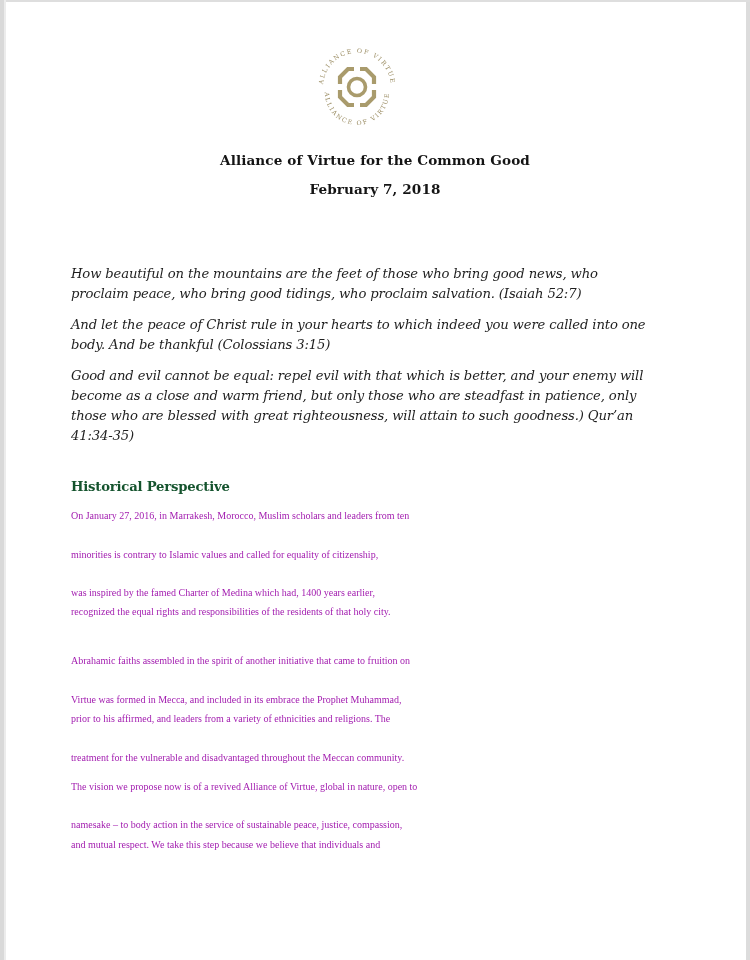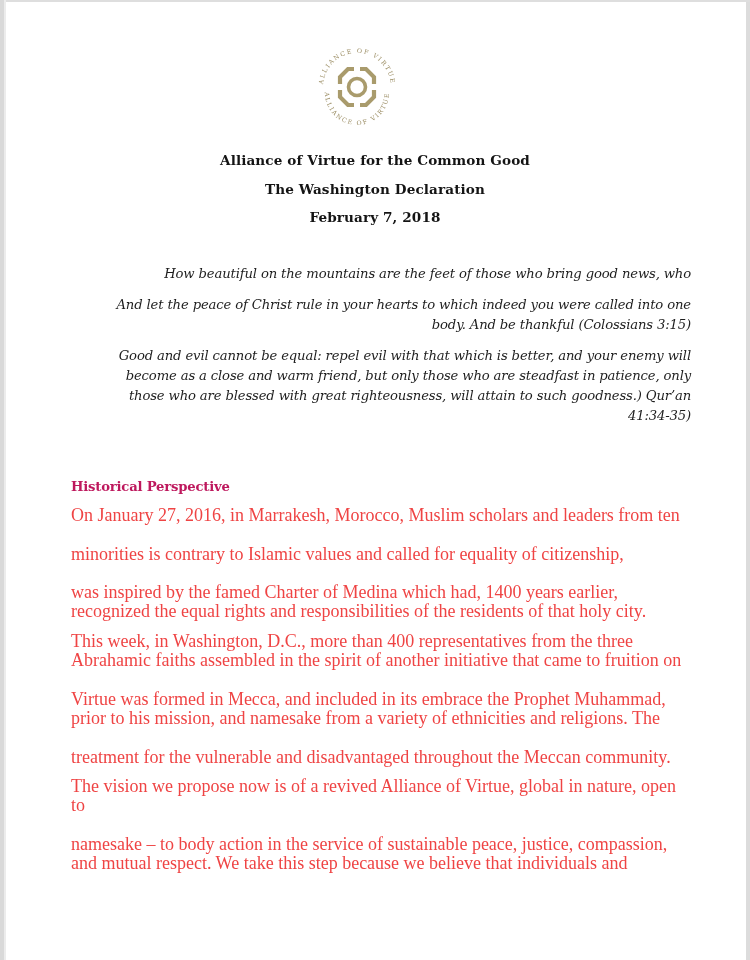--- a/index.html
+++ b/index.html
@@ -17,32 +17,32 @@
 
   .titles { position: absolute; left: 0; top: 146px; width: 750px; text-align: center; }
   .titles div {
     font-family: "DejaVu Serif", serif; font-weight: bold; font-size: 13.6px;
     color: #141414; line-height: 28.5px; letter-spacing: 0.1px;
   }
 
   .quotes { position: absolute; left: 71px; top: 264px; width: 620px; }
   .quote {
     font-family: "DejaVu Serif", serif; font-style: italic; font-size: 13.2px;
-    line-height: 20px; color: #1e1e1e; margin: 0 0 11px 0; letter-spacing: -0.15px; text-align: right;
+    line-height: 20px; color: #1e1e1e; margin: 0 0 11px 0; letter-spacing: -0.15px;
   }
 
   .section-heading {
     position: absolute; left: 71px; top: 479px;
-    font-family: "DejaVu Serif", serif; font-weight: bold; font-size: 13.2px; color: #be185d;
+    font-family: "DejaVu Serif", serif; font-weight: bold; font-size: 13.2px; color: #14532d;
     letter-spacing: -0.2px;
   }
   .body-text { position: absolute; left: 71px; top: 506px; width: 620px; }
   .para {
-    font-family: "Liberation Serif", serif; font-size: 18px; line-height: 19.3px;
-    color: #ef4444; margin: 0 0 10px 0; letter-spacing: 0px;
+    font-family: "Liberation Serif", serif; font-size: 10px; line-height: 19.3px;
+    color: #a21caf; margin: 0 0 10px 0; letter-spacing: 0px;
   }
 </style>
 </head>
 <body>
 
 <div class="edge-left"></div>
 <div class="edge-left2"></div>
 <div class="edge-right"></div>
 <div class="edge-top"></div>
 
@@ -64,27 +64,27 @@
       <path d="M 49 28 L 55 28 L 63 36 L 63 43" fill="none" stroke="#a99b6c" stroke-width="4.2" stroke-linejoin="miter"></path>
       <path d="M 29 49 L 29 56 L 37 64 L 43 64" fill="none" stroke="#a99b6c" stroke-width="4.2" stroke-linejoin="miter"></path>
       <path d="M 63 49 L 63 56 L 55 64 L 49 64" fill="none" stroke="#a99b6c" stroke-width="4.2" stroke-linejoin="miter"></path>
       <circle cx="46" cy="46" r="8.5" fill="none" stroke="#a99b6c" stroke-width="3.6"></circle>
     </g>
   </svg>
 </div>
 
 <div class="titles">
   <div>Alliance of Virtue for the Common Good</div>
-  <div>The Washington Declaration</div>
   <div>February 7, 2018</div>
 </div>
 
 <div class="quotes">
   <p class="quote">
     <span>How beautiful on the mountains are the feet of those who bring good news, who</span><br>
+    <span>proclaim peace, who bring good tidings, who proclaim salvation. (Isaiah 52:7)</span>
   </p>
   <p class="quote">
     <span>And let the peace of Christ rule in your hearts to which indeed you were called into one</span><br>
     <span>body. And be thankful (Colossians 3:15)</span>
   </p>
   <p class="quote">
     <span>Good and evil cannot be equal: repel evil with that which is better, and your enemy will</span><br>
     <span>become as a close and warm friend, but only those who are steadfast in patience, only</span><br>
     <span>those who are blessed with great righteousness, will attain to such goodness.) Qur’an</span><br>
     <span>41:34-35)</span>
@@ -96,25 +96,25 @@
 <div class="body-text">
   <p class="para">
     <span>On January 27, 2016, in Marrakesh, Morocco, Muslim scholars and leaders from ten</span><br>
     <br>
     <span>minorities is contrary to Islamic values and called for equality of citizenship,</span><br>
     <br>
     <span>was inspired by the famed Charter of Medina which had, 1400 years earlier,</span><br>
     <span>recognized the equal rights and responsibilities of the residents of that holy city.</span>
   </p>
   <p class="para">
-    <span>This week, in Washington, D.C., more than 400 representatives from the three</span><br>
+    <br>
     <span>Abrahamic faiths assembled in the spirit of another initiative that came to fruition on</span><br>
     <br>
     <span>Virtue was formed in Mecca, and included in its embrace the Prophet Muhammad,</span><br>
-    <span>prior to his mission, and namesake from a variety of ethnicities and religions. The</span><br>
+    <span>prior to his affirmed, and leaders from a variety of ethnicities and religions. The</span><br>
     <br>
     <span>treatment for the vulnerable and disadvantaged throughout the Meccan community.</span>
   </p>
   <p class="para">
     <span>The vision we propose now is of a revived Alliance of Virtue, global in nature, open to</span><br>
     <br>
     <span>namesake – to body action in the service of sustainable peace, justice, compassion,</span><br>
     <span>and mutual respect. We take this step because we believe that individuals and</span>
   </p>
 </div>

